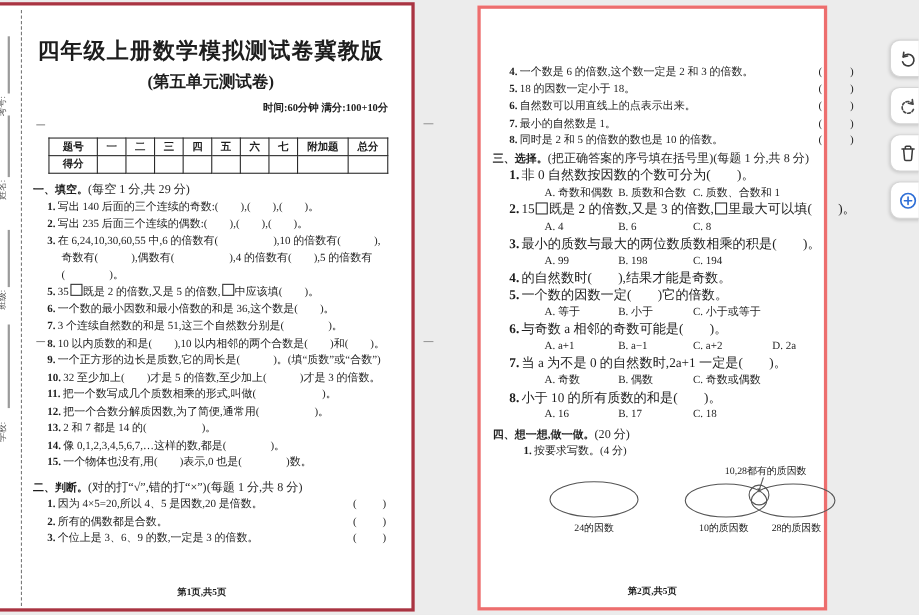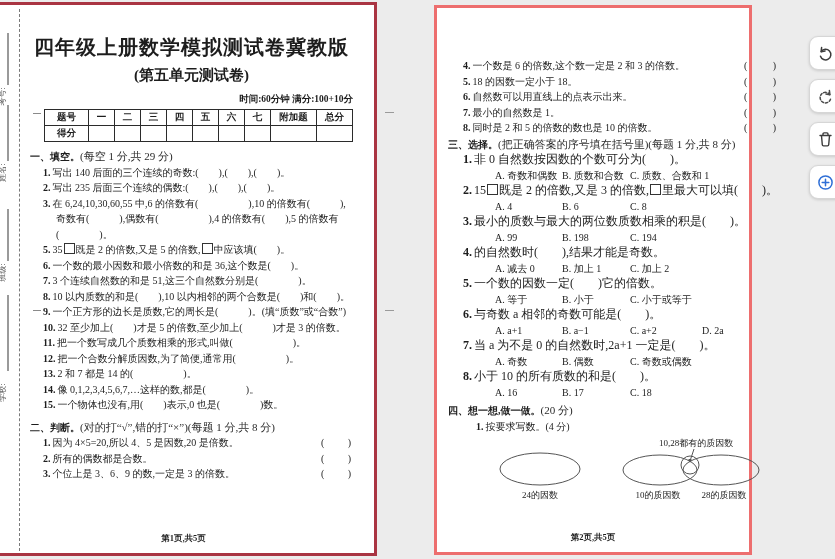--- a/index.html
+++ b/index.html
@@ -22,21 +22,21 @@
   .ml1{top:86px;} .ml2{top:162px;} .ml3{top:262px;} .ml4{top:382px;}
   .fold-mark{position:absolute;width:8px;height:1px;background:#8a8a8a;}
   .fm1{left:40px;top:108px;} .fm2{left:40px;top:305px;}
   .fold-mark-out{position:absolute;width:9px;height:1px;background:#9a9a9a;}
   .fmo1{left:385px;top:112px;} .fmo2{left:385px;top:310px;}
   
   .p1-content{position:absolute;left:37px;top:13px;width:323px;}
   .title{font-size:20px;font-weight:bold;text-align:center;line-height:26px;margin-top:16px;letter-spacing:1px;}
   .subtitle{font-size:15px;font-weight:bold;text-align:center;line-height:22px;margin-top:4px;}
   .meta{font-size:9.5px;font-weight:bold;text-align:right;line-height:13px;margin-top:7px;}
-  table.score{border-collapse:collapse;table-layout:fixed;width:308px;margin-left:14px;margin-top:3px;}
+  table.score{border-collapse:collapse;table-layout:fixed;width:308px;margin-left:14px;margin-top:19px;}
   table.score td{border:1px solid #2b2b2b;height:15px;text-align:center;font-size:9.5px;padding:0;}
   table.score td.hd{font-weight:bold;}
   .sec-head{font-size:10px;line-height:15.5px;margin-top:7px;}
   .sec-title{font-weight:bold;}
   .sec-note{font-size:11px;color:#2a2a2a;}
   .q{font-size:10px;line-height:15.5px;padding-left:26px;text-indent:-13px;}
   .q .no{font-weight:bold;padding-right:2px;}
   .judge{display:flex;font-size:10px;line-height:15.5px;padding-left:13px;}
   .judge .jt{flex:0 0 auto;}
   .judge .jt .no{font-weight:bold;padding-right:2px;}
@@ -224,21 +224,20 @@
 
     <div class="sec-head" style="margin-top:1px;"><span class="sec-title">三、选择。</span><span class="sec-note">(把正确答案的序号填在括号里)(每题 1 分,共 8 分)</span></div>
 
     <div class="stem"><span class="no">1.</span><span>非 0 自然数按因数的个数可分为(　　)。</span></div>
     <div class="opts"><span class="o0">A. 奇数和偶数</span><span class="o1">B. 质数和合数</span><span class="o2">C. 质数、合数和 1</span></div>
     <div class="stem"><span class="no">2.</span><span class="boxify">15<span class="sqbox"></span>既是 2 的倍数,又是 3 的倍数,<span class="sqbox"></span>里最大可以填(　　)。</span></div>
     <div class="opts"><span class="o0">A. 4</span><span class="o1">B. 6</span><span class="o2">C. 8</span></div>
     <div class="stem"><span class="no">3.</span><span>最小的质数与最大的两位数质数相乘的积是(　　)。</span></div>
     <div class="opts"><span class="o0">A. 99</span><span class="o1">B. 198</span><span class="o2">C. 194</span></div>
     <div class="stem"><span class="no">4.</span><span>的自然数时(　　),结果才能是奇数。</span></div>
-    <div class="opts"><span class="o0">A. 减去 0</span><span class="o1">B. 加上 1</span><span class="o2">C. 加上 2</span></div>
     <div class="stem"><span class="no">5.</span><span>一个数的因数一定(　　)它的倍数。</span></div>
     <div class="opts"><span class="o0">A. 等于</span><span class="o1">B. 小于</span><span class="o2">C. 小于或等于</span></div>
     <div class="stem"><span class="no">6.</span><span>与奇数 a 相邻的奇数可能是(　　)。</span></div>
     <div class="opts"><span class="o0">A. a+1</span><span class="o1">B. a−1</span><span class="o2">C. a+2</span><span>D. 2a</span></div>
     <div class="stem"><span class="no">7.</span><span>当 a 为不是 0 的自然数时,2a+1 一定是(　　)。</span></div>
     <div class="opts"><span class="o0">A. 奇数</span><span class="o1">B. 偶数</span><span class="o2">C. 奇数或偶数</span></div>
     <div class="stem"><span class="no">8.</span><span>小于 10 的所有质数的和是(　　)。</span></div>
     <div class="opts"><span class="o0">A. 16</span><span class="o1">B. 17</span><span class="o2">C. 18</span></div>
 
     <div class="sec-head sec4"><span class="sec-title">四、想一想,做一做。</span><span class="sec-note">(20 分)</span></div>

